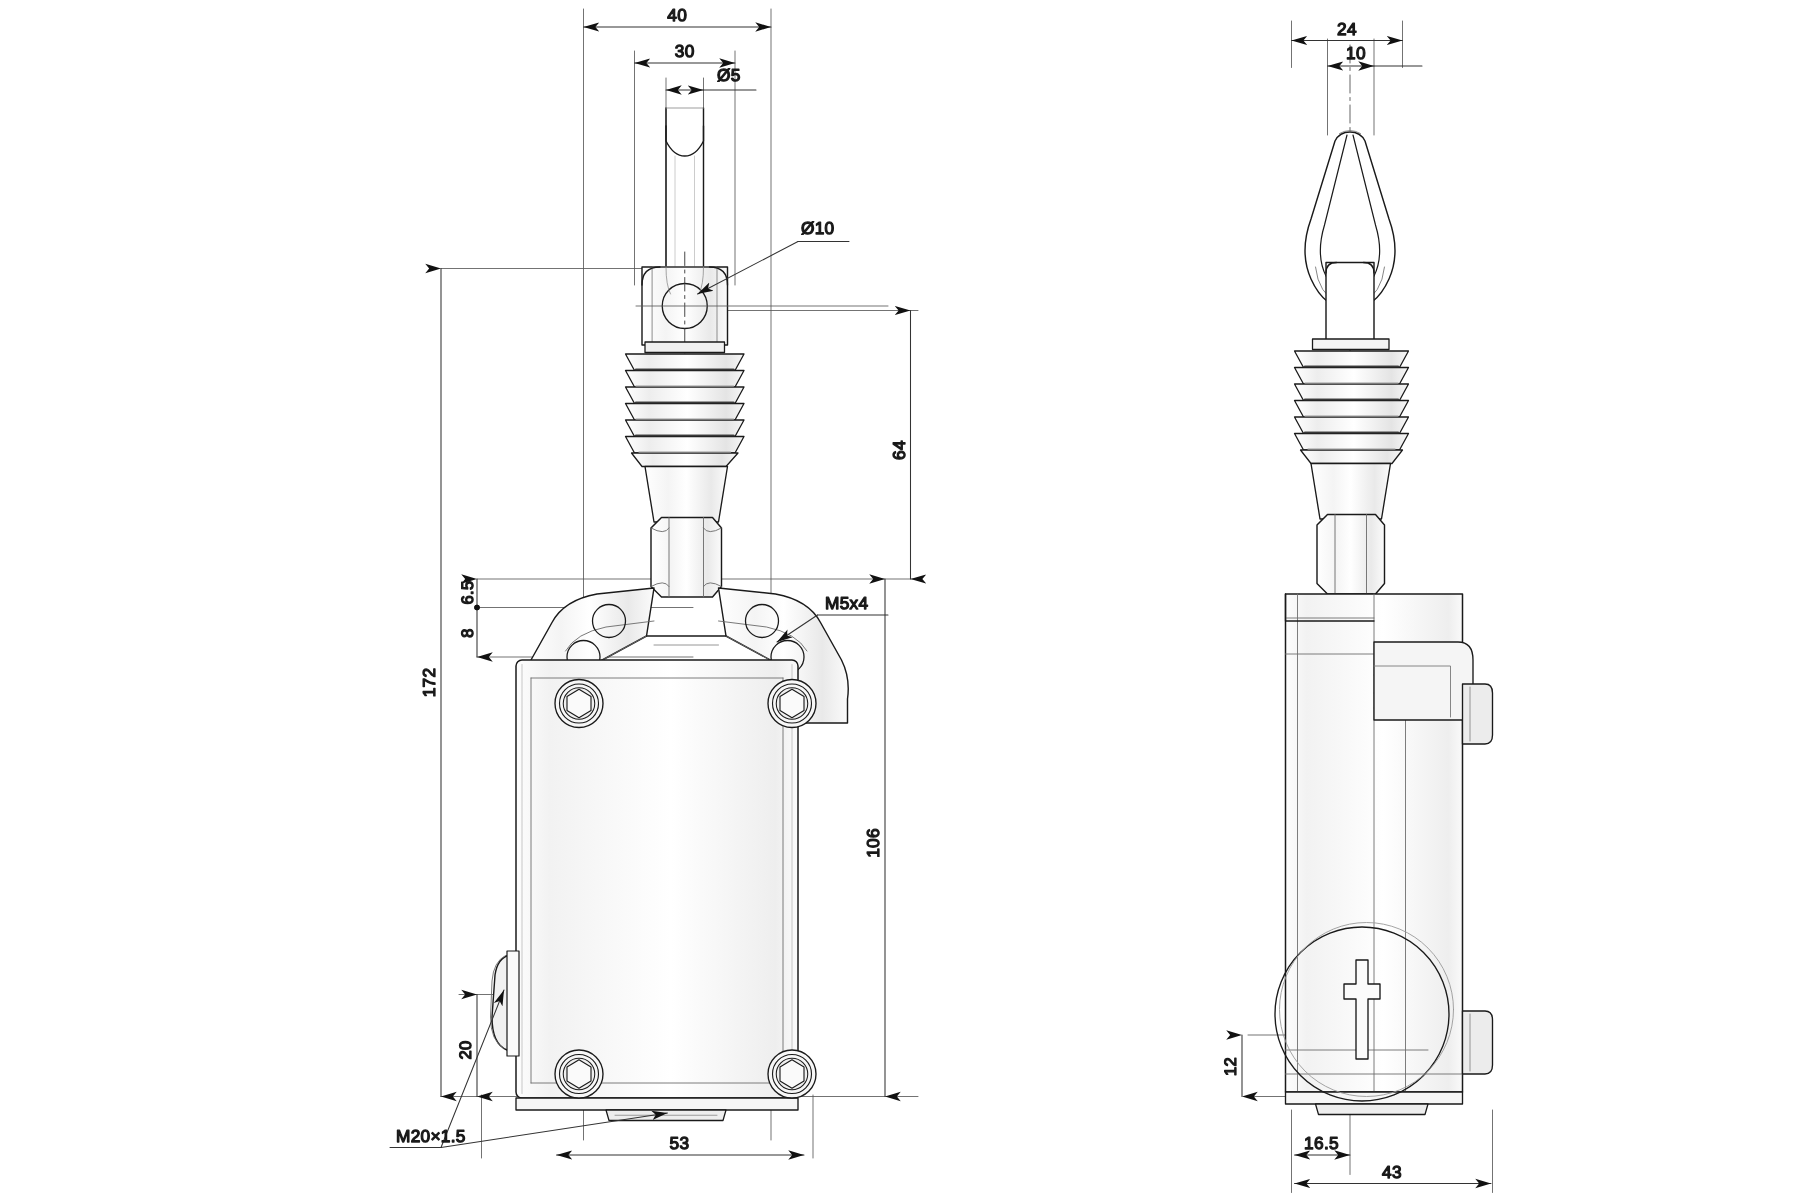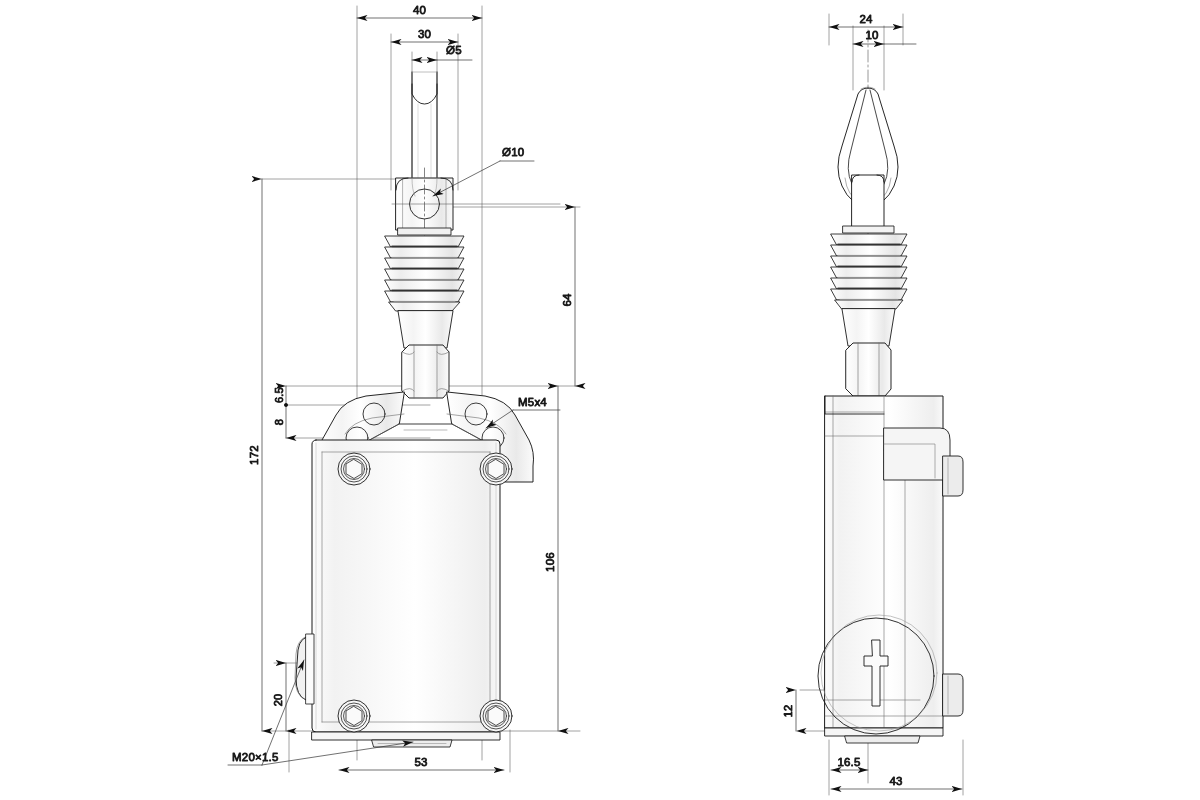--- a/index.html
+++ b/index.html
@@ -2,21 +2,21 @@
 <html><head>
 <meta charset="utf-8">
 <title>Safety Switch Technical Drawing</title>
 <style>
   html,body{margin:0;padding:0;background:#ffffff;}
   body{
     width:1200px;height:800px;overflow:hidden;
     font-family:"Liberation Sans", sans-serif;
     color:#1a1a1a;
   }
-  #sheet{position:relative;width:964px;height:800px;background:#fff;}
+  #sheet{position:relative;width:964px;height:800px;background:#fff;padding-left:32px;}
   svg{display:block;}
   .dimtext{
     font-family:"Liberation Sans", sans-serif;
     font-size:11.5px;
     fill:#121212;
     letter-spacing:0.2px;
   }
   .dimtext.small{font-size:11px;}
 </style>
 </head>

